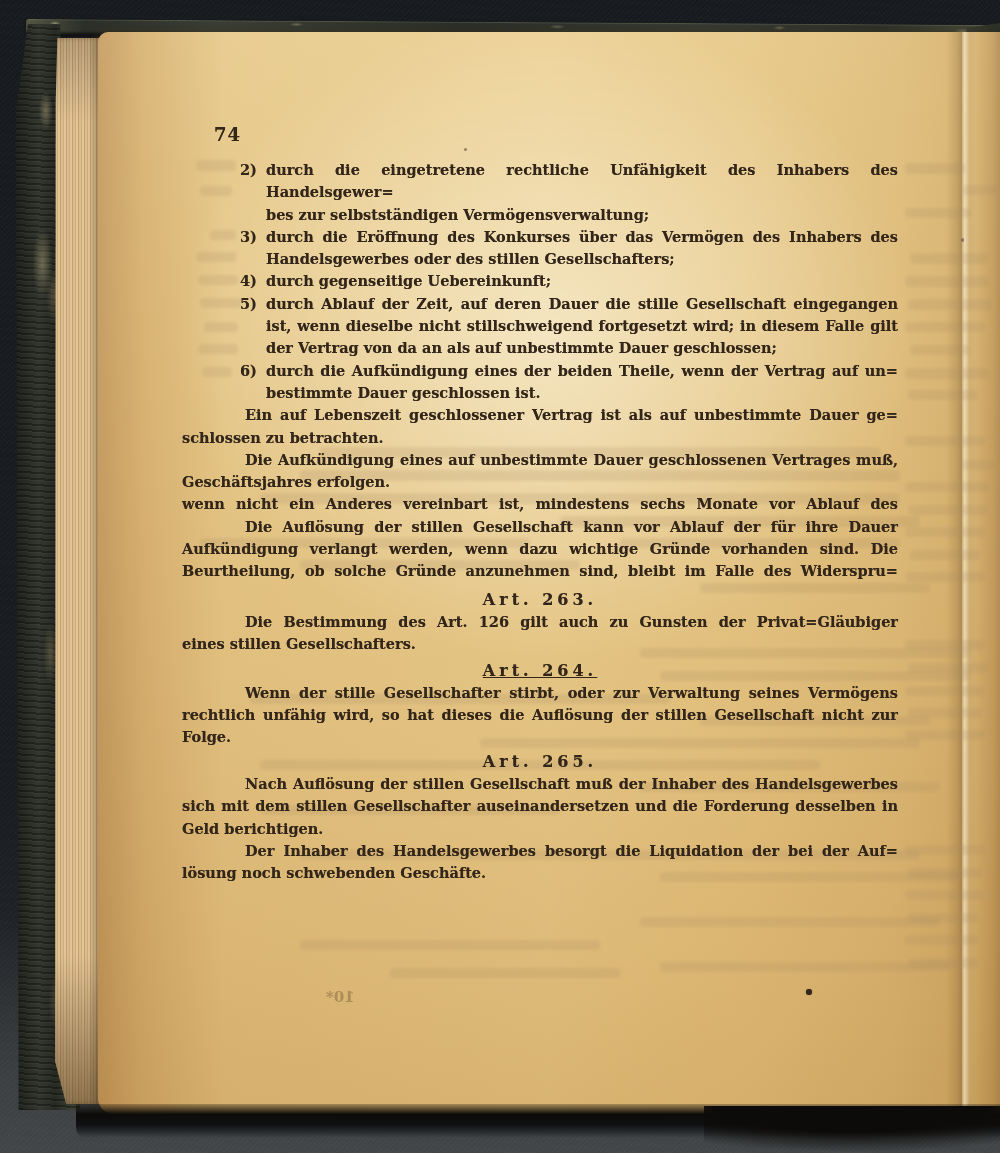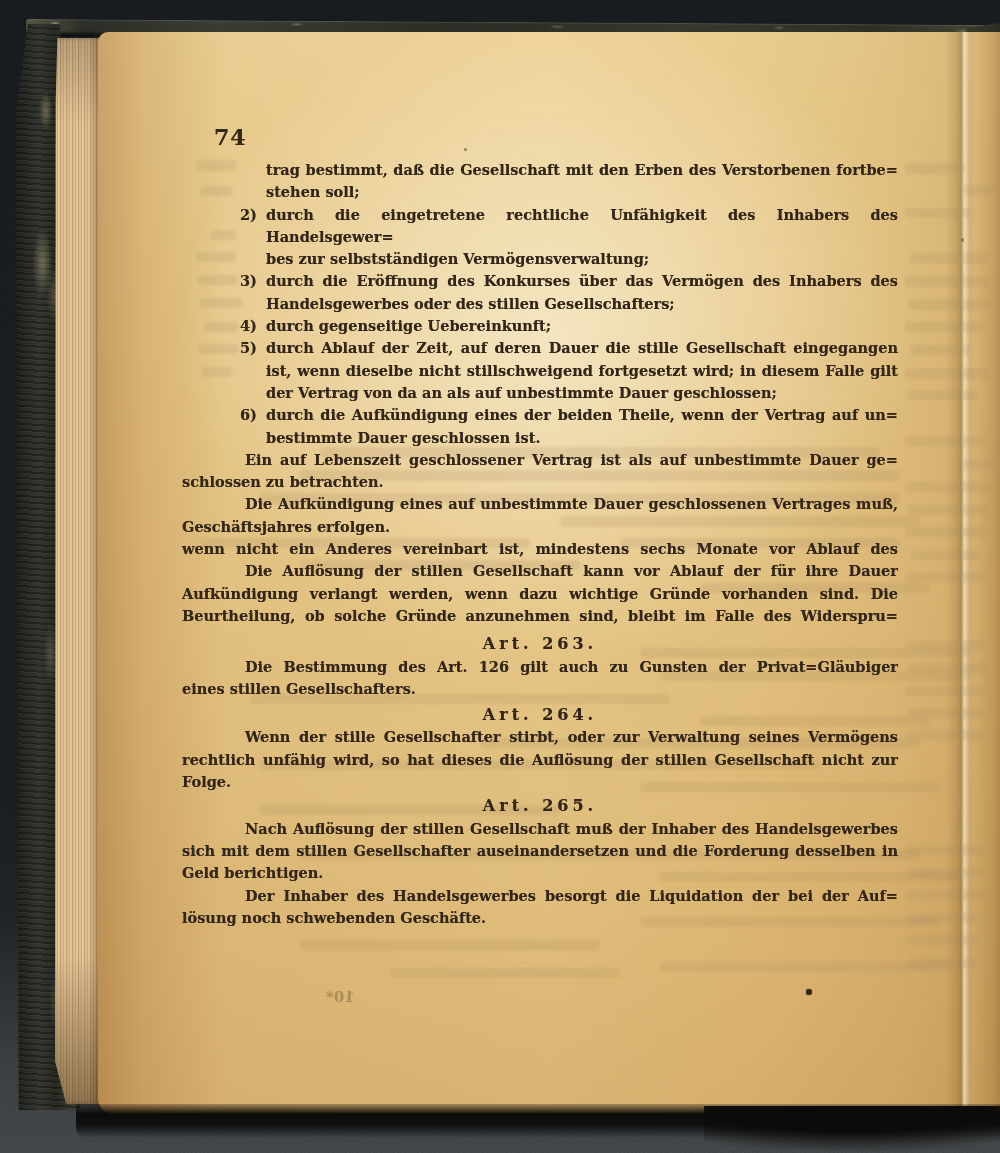--- a/index.html
+++ b/index.html
@@ -49,32 +49,32 @@
     box-shadow:-4px 0 6px rgba(70,45,15,.35);}
   .crease{position:absolute;left:946px;top:32px;width:30px;height:1082px;
     background:linear-gradient(90deg,transparent 0%,rgba(110,75,35,.18) 35%,rgba(80,50,20,.28) 52%,rgba(255,246,220,.45) 62%,rgba(120,85,40,.12) 78%,transparent 100%);}
   .gutter{position:absolute;left:962px;top:32px;width:38px;height:1082px;
     background:linear-gradient(90deg,rgba(255,248,222,.25),transparent 40%,rgba(120,80,35,.16) 82%,rgba(100,65,25,.26) 100%);}
   .bottom-shadow{position:absolute;left:76px;top:1104px;width:924px;height:34px;border-radius:0 0 0 10px;
     background:linear-gradient(180deg,rgba(20,14,8,.25),#0d0b09 30%,#101114 62%,rgba(26,29,32,.55) 85%,transparent);}
   .bottom-shadow::after{content:"";position:absolute;left:68%;top:2px;width:32%;height:46px;
     background:radial-gradient(85% 100% at 50% 0%,#0d0b09 55%,rgba(13,11,9,0) 100%);}
   
-  .pagenum{position:absolute;left:214px;top:124px;font-size:22px;font-weight:700;
+  .pagenum{position:absolute;left:214px;top:124px;font-size:18px;font-weight:700;
     letter-spacing:1px;color:#33271a;text-shadow:0 0 .5px rgba(45,30,12,.6);}
   #text-root{position:absolute;left:182px;top:159px;width:716px;color:#32261a;
     text-shadow:0 0 .5px rgba(45,30,12,.55);}
   .blk{position:relative;margin:0;}
   .line{font-size:14.5px;font-weight:700;line-height:22.3px;white-space:normal;}
   .line.j{text-align:justify;text-align-last:justify;}
   .blk.item .line{padding-left:84px;}
   .blk.item .num{position:absolute;left:58px;top:0;font-size:14.5px;font-weight:700;line-height:22.3px;}
   .blk.para .line:first-child{text-indent:63px;}
   .blk.heading .line{text-align:center;letter-spacing:4px;font-size:16px;}
-  .b10{margin-top:6px;} .b12{margin-top:4px;} .b14{margin-top:2px;}
+  .b10{margin-top:6px;} .b12{margin-top:4px;text-decoration:underline;} .b14{margin-top:2px;}
   
   .ghost{position:absolute;border-radius:4px;background:#a98c64;opacity:.2;filter:blur(1.5px);}
   .sig-ghost{position:absolute;left:326px;top:988px;transform:scaleX(-1);
     font-size:15px;font-weight:700;color:rgba(125,98,62,.5);filter:blur(.6px);}
   .ink-dot{position:absolute;left:806px;top:989px;width:6px;height:6px;border-radius:50%;
     background:#33271a;box-shadow:0 0 1px rgba(40,25,10,.8);}
   .speck{position:absolute;border-radius:50%;background:#6b5843;opacity:.7;}
 </style>
 </head>
 <body>
@@ -144,24 +144,20 @@
       <div class="ghost" style="left: 260px; top: 805px; width: 300px; height: 10px;"></div>
       <div class="ghost" style="left: 300px; top: 850px; width: 620px; height: 10px;"></div>
       <div class="ghost" style="left: 660px; top: 872px; width: 300px; height: 10px;"></div>
       <div class="ghost" style="left: 640px; top: 917px; width: 300px; height: 10px;"></div>
       <div class="ghost" style="left: 300px; top: 940px; width: 300px; height: 10px;"></div>
       <div class="ghost" style="left: 390px; top: 968px; width: 230px; height: 10px;"></div>
       <div class="ghost" style="left: 660px; top: 962px; width: 290px; height: 10px;"></div>
     </div>
   <div class="pagenum">74</div>
   <div id="text-root">
-      <div class="blk item b0">
-        <div class="line j">trag bestimmt, daß die Gesellschaft mit den Erben des Verstorbenen fortbe=</div>
-        <div class="line">stehen soll;</div>
-      </div>
       <div class="blk item b1">
         <span class="num">2)</span>
         <div class="line j">durch die eingetretene rechtliche Unfähigkeit des Inhabers des Handelsgewer=</div>
         <div class="line">bes zur selbstständigen Vermögensverwaltung;</div>
       </div>
       <div class="blk item b2">
         <span class="num">3)</span>
         <div class="line j">durch die Eröffnung des Konkurses über das Vermögen des Inhabers des</div>
         <div class="line">Handelsgewerbes oder des stillen Gesellschafters;</div>
       </div>

